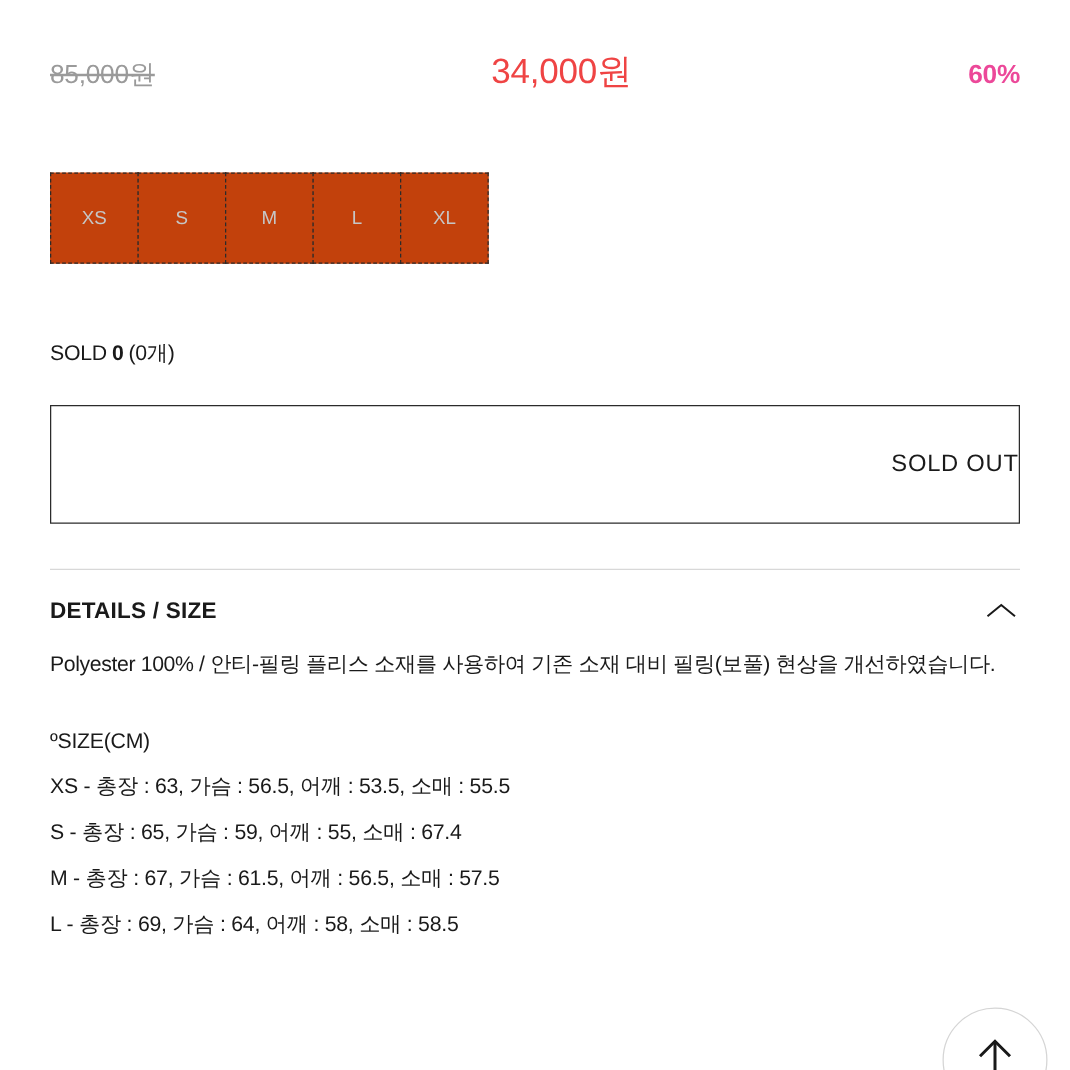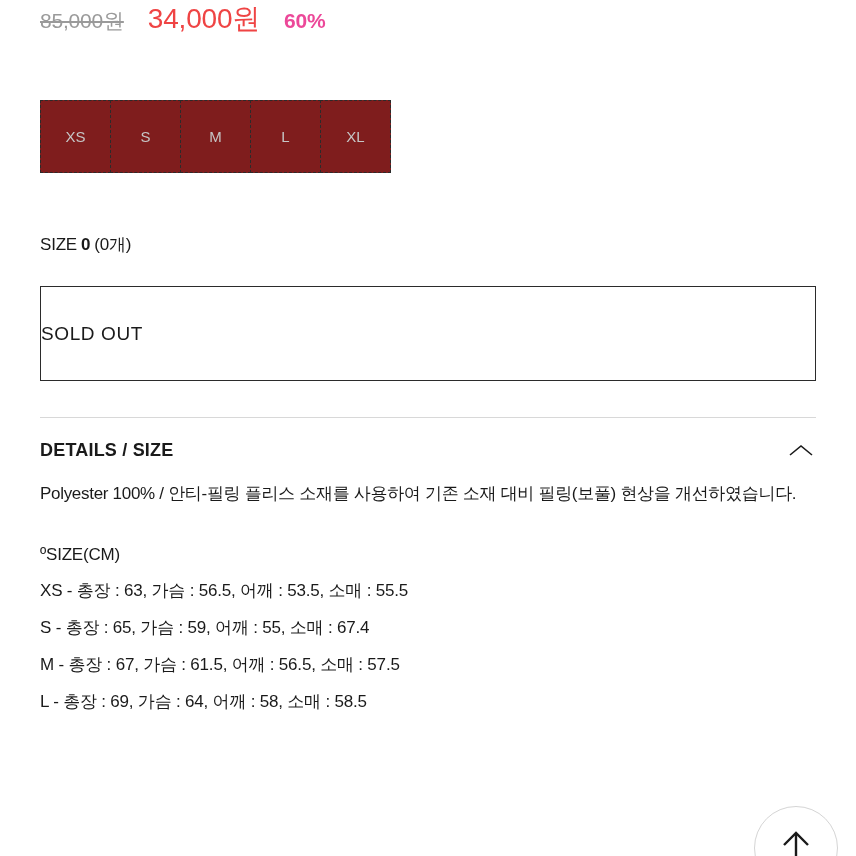--- a/index.html
+++ b/index.html
@@ -18,20 +18,22 @@
     width: 856px;
     height: 856px;
     padding: 0 40px;
   }
 
   
   .price-row {
     display: flex;
     align-items: baseline;
     gap: 24px;
+    padding-top: 38px;
+    justify-content: space-between;
   }
   .price-original {
     font-size: 21px;
     color: #9a9a9a;
     text-decoration: line-through;
     text-decoration-color: #9a9a9a;
     letter-spacing: -0.2px;
   }
   .price-sale {
     font-size: 28px;
@@ -53,21 +55,21 @@
   .size-box {
     width: 71px;
     height: 73px;
     border: 1px dashed #2b2b2b;
     margin-left: -1px;
     display: flex;
     align-items: center;
     justify-content: center;
     font-size: 15px;
     color: #c6c6c6;
-    background: #7f1d1d;
+    background: #c2410c;
     cursor: pointer;
     user-select: none;
   }
   .size-box:first-child { margin-left: 0; }
 
   
   .total-row {
     margin-top: 60px;
     font-size: 17px;
     color: #1a1a1a;
@@ -79,21 +81,21 @@
 
   
   .soldout-btn {
     margin-top: 30px;
     width: 100%;
     height: 95px;
     border: 1px solid #2b2b2b;
     background: #ffffff;
     display: flex;
     align-items: center;
-    justify-content: flex-start;
+    justify-content: flex-end;
     font-size: 19px;
     letter-spacing: 0.6px;
     color: #1a1a1a;
     cursor: pointer;
   }
 
   
   .divider {
     margin-top: 36px;
     border-top: 1px solid #d8d8d8;
@@ -175,21 +177,21 @@
     </div>
     <div class="size-box">
       <span>L</span>
     </div>
     <div class="size-box">
       <span>XL</span>
     </div>
   </div>
 
   <div class="total-row">
-    <span class="total-label">SIZE</span><span class="total-count">0</span><span class="total-unit">(0개)</span>
+    <span class="total-label">SOLD</span><span class="total-count">0</span><span class="total-unit">(0개)</span>
   </div>
 
   <div class="soldout-btn">
     <span>SOLD OUT</span>
   </div>
 
   <div class="divider"></div>
 
   <div class="details-header">
     <span class="details-title">DETAILS / SIZE</span>

